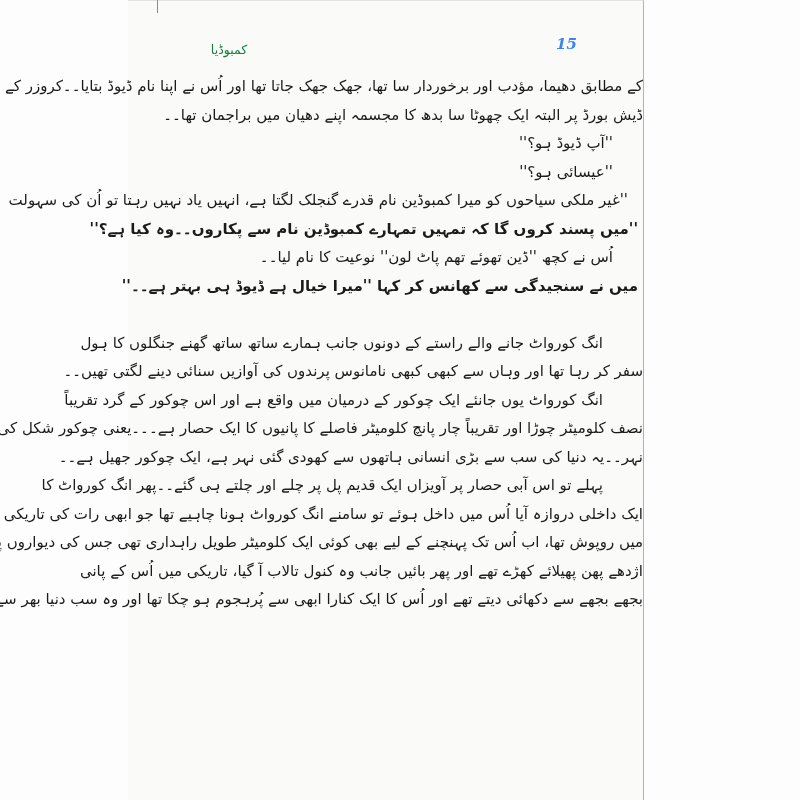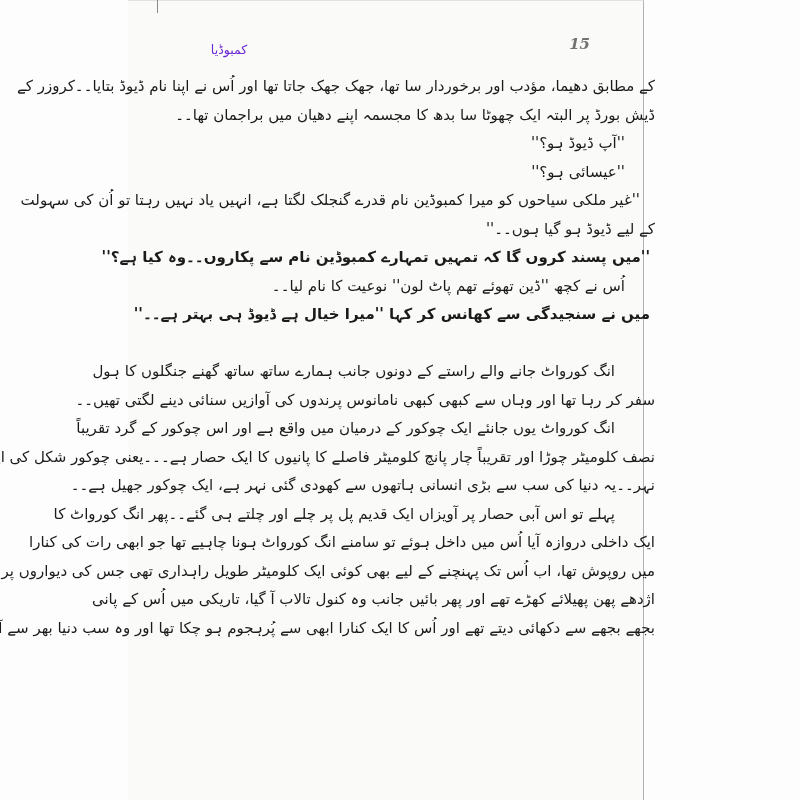--- a/index.html
+++ b/index.html
@@ -16,29 +16,29 @@
     border-top:1px solid #e2e2e0;
     border-right:1px solid #b2b2b2;
   }
   .page-left-tick{
     position:absolute;left:157px;top:0;width:1px;height:13px;
     background:#8a8a8a;
   }
   .header-title{
     position:absolute;left:198px;top:40px;width:62px;height:20px;
     font-size:12.5px;line-height:20px;text-align:center;
-    color:#6d28d9;direction:rtl;
+    color:#15803d;direction:rtl;
   }
   .header-pagenum{
     position:absolute;left:556px;top:34px;width:34px;height:20px;
     font-family:"DejaVu Serif",serif;font-style:italic;font-weight:bold;
-    font-size:15px;line-height:20px;text-align:right;color:#737373;
+    font-size:15px;line-height:20px;text-align:left;color:#3b82f6;
   }
   .bodytext{
-    position:absolute;left:148px;top:72px;width:507px;
+    position:absolute;left:136px;top:72px;width:507px;
     direction:rtl;
   }
   .line{
     height:28.5px;line-height:28.5px;
     font-size:15px;color:#1b1b1b;
     text-align:right;white-space:nowrap;
     direction:rtl;unicode-bidi:plaintext;
   }
   .spacer{height:28.5px;}
   .ind-xs{padding-right:5px;font-weight:bold;}
@@ -55,29 +55,28 @@
 
   <div class="header-title">کمبوڈیا</div>
   <div class="header-pagenum">15</div>
 
   <div class="bodytext">
     <div class="line">کے مطابق دھیما، مؤدب اور برخوردار سا تھا، جھک جھک جاتا تھا اور اُس نے اپنا نام ڈیوڈ بتایا۔۔کروزر کے</div>
     <div class="line">ڈیش بورڈ پر البتہ ایک چھوٹا سا بدھ کا مجسمہ اپنے دھیان میں براجمان تھا۔۔</div>
     <div class="line ind-m">''آپ ڈیوڈ ہو؟''</div>
     <div class="line ind-m">''عیسائی ہو؟''</div>
     <div class="line ind-s">''غیر ملکی سیاحوں کو میرا کمبوڈین نام قدرے گنجلک لگتا ہے، انہیں یاد نہیں رہتا تو اُن کی سہولت</div>
-    <div class="line">کے لیے ڈیوڈ ہو گیا ہوں۔۔''</div>
     <div class="line ind-xs">''میں پسند کروں گا کہ تمہیں تمہارے کمبوڈین نام سے پکاروں۔۔وہ کیا ہے؟''</div>
     <div class="line ind-m">اُس نے کچھ ''ڈین تھوئے تھم پاٹ لون'' نوعیت کا نام لیا۔۔</div>
     <div class="line ind-xs">میں نے سنجیدگی سے کھانس کر کہا ''میرا خیال ہے ڈیوڈ ہی بہتر ہے۔۔''</div>
     <div class="spacer"></div>
     <div class="line ind-l">انگ کورواٹ جانے والے راستے کے دونوں جانب ہمارے ساتھ ساتھ گھنے جنگلوں کا ہول</div>
     <div class="line">سفر کر رہا تھا اور وہاں سے کبھی کبھی نامانوس پرندوں کی آوازیں سنائی دینے لگتی تھیں۔۔</div>
     <div class="line ind-l">انگ کورواٹ یوں جانئے ایک چوکور کے درمیان میں واقع ہے اور اس چوکور کے گرد تقریباً</div>
     <div class="line">نصف کلومیٹر چوڑا اور تقریباً چار پانچ کلومیٹر فاصلے کا پانیوں کا ایک حصار ہے۔۔۔یعنی چوکور شکل کی ایک گہری</div>
     <div class="line">نہر۔۔یہ دنیا کی سب سے بڑی انسانی ہاتھوں سے کھودی گئی نہر ہے، ایک چوکور جھیل ہے۔۔</div>
     <div class="line ind-l">پہلے تو اس آبی حصار پر آویزاں ایک قدیم پل پر چلے اور چلتے ہی گئے۔۔پھر انگ کورواٹ کا</div>
-    <div class="line">ایک داخلی دروازہ آیا اُس میں داخل ہوئے تو سامنے انگ کورواٹ ہونا چاہیے تھا جو ابھی رات کی کنارا</div>
+    <div class="line">ایک داخلی دروازہ آیا اُس میں داخل ہوئے تو سامنے انگ کورواٹ ہونا چاہیے تھا جو ابھی رات کی تاریکی</div>
     <div class="line">میں روپوش تھا، اب اُس تک پہنچنے کے لیے بھی کوئی ایک کلومیٹر طویل راہداری تھی جس کی دیواروں پر قدیم</div>
     <div class="line">اژدھے پھن پھیلائے کھڑے تھے اور پھر بائیں جانب وہ کنول تالاب آ گیا، تاریکی میں اُس کے پانی</div>
     <div class="line">بجھے بجھے سے دکھائی دیتے تھے اور اُس کا ایک کنارا ابھی سے پُرہجوم ہو چکا تھا اور وہ سب دنیا بھر سے آنے</div>
   </div>
 </div>
 
 </body></html>

